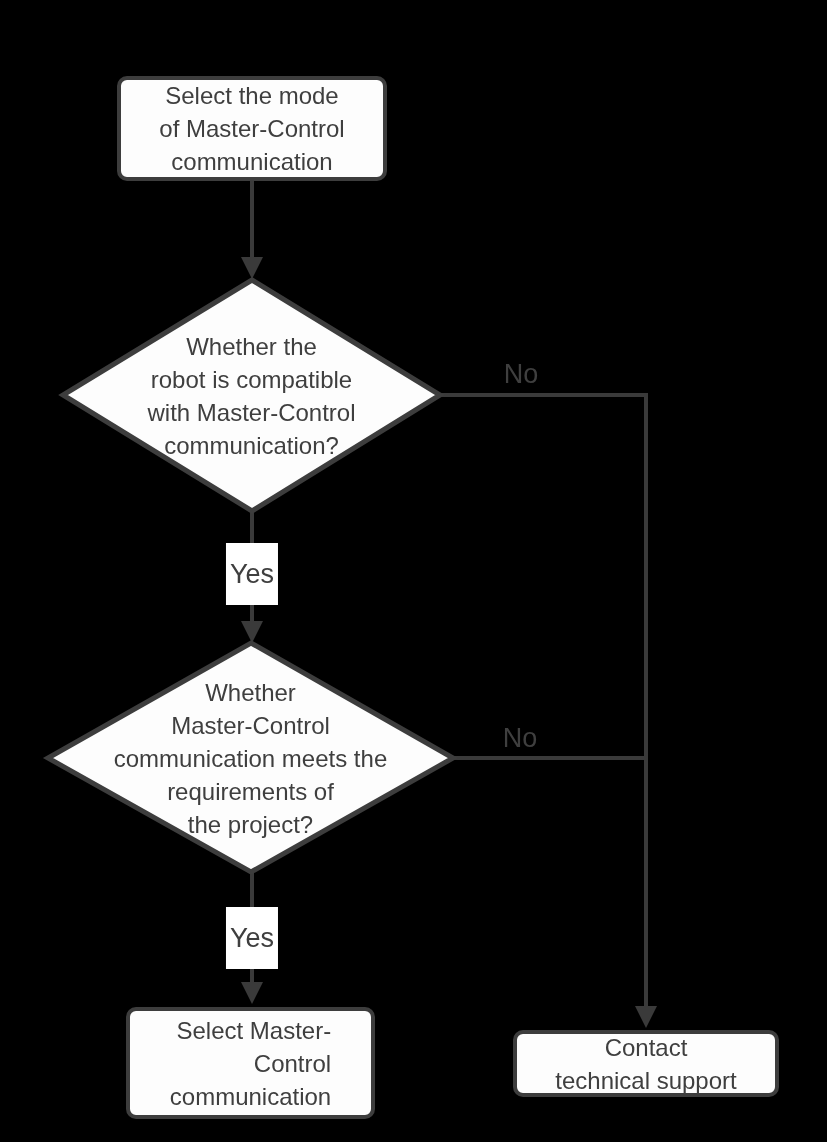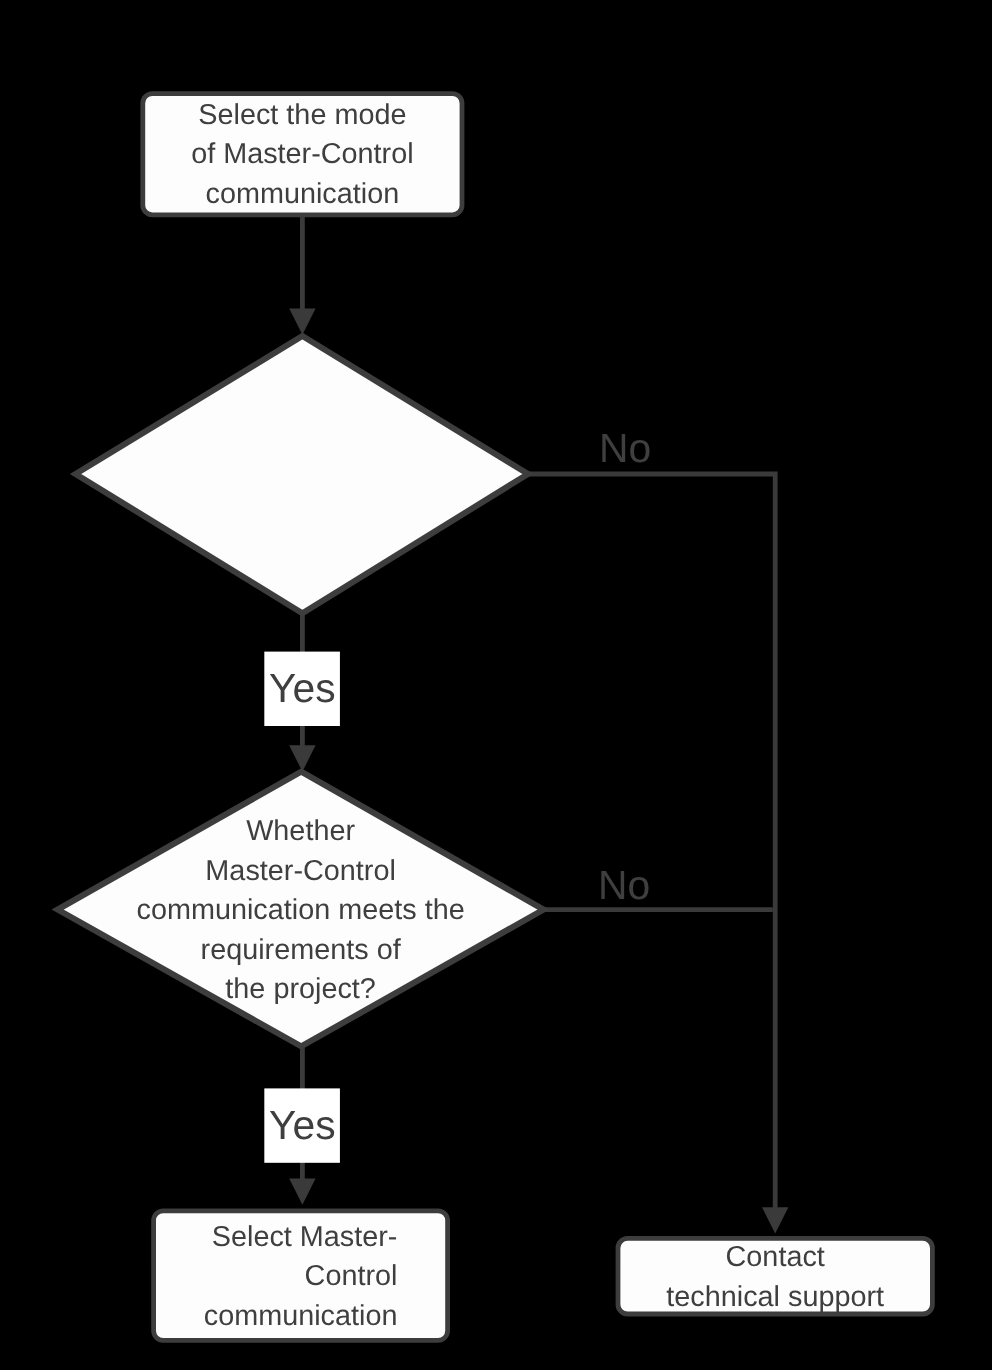--- a/index.html
+++ b/index.html
@@ -67,21 +67,21 @@
     color: var(--text);
     font-size: 24px;
     line-height: 33px;
     white-space: pre-line;
     pointer-events: none;
   }
   .edge-label {
     position: absolute;
     transform: translate(-50%, -50%);
     color: var(--text);
-    font-size: 34px;
+    font-size: 27px;
     line-height: 30px;
     white-space: nowrap;
   }
   .edge-label.boxed {
     background: var(--label-bg);
     padding: 16px 4px;
   }
   #node-start        { left: 117px; top: 49px;   width: 270px; height: 105px; }
   #node-select       { left: 126px; top: 980px;  width: 249px; height: 112px; text-align: right; }
   #node-contact      { left: 513px; top: 1003px; width: 266px; height: 67px;  }
@@ -121,20 +121,24 @@
 of Master-Control
 communication</div>
 
   <div class="node" id="node-select">Select Master-
 Control
 communication</div>
 
   <div class="node" id="node-contact">Contact
 technical support</div>
 
+  <div class="diamond-label" id="label-decision1">Whether the
+robot is compatible
+with Master-Control
+communication?</div>
 
   <div class="diamond-label" id="label-decision2">Whether
 Master-Control
 communication meets the
 requirements of
 the project?</div>
 
   <div class="edge-label" id="edge-label-no1">No</div>
 
   <div class="edge-label" id="edge-label-no2">No</div>

